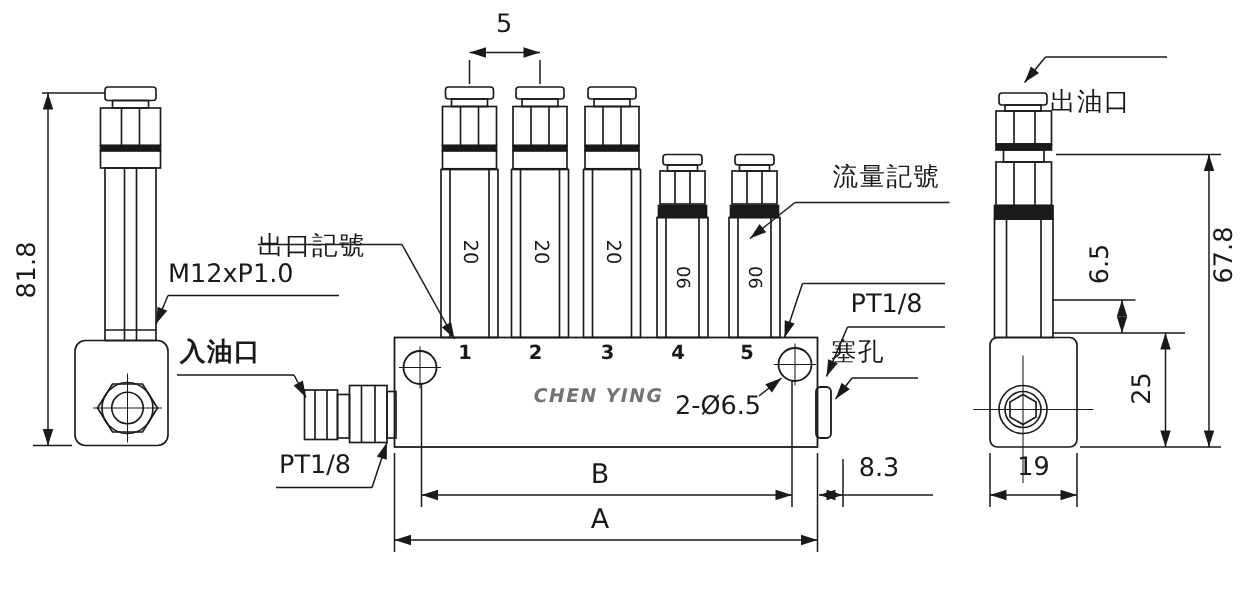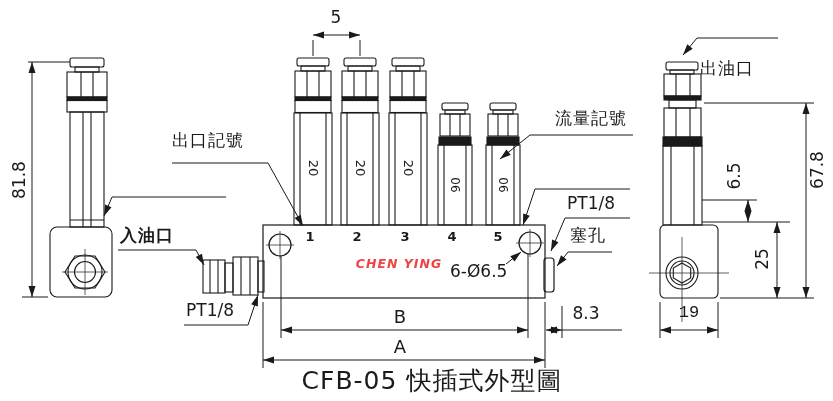--- a/index.html
+++ b/index.html
@@ -8,21 +8,21 @@
   .canvas svg{position:absolute;left:0;top:0;}
   .lbl{position:absolute;line-height:1;white-space:nowrap;color:#1a1a1a;}
   .cjk{font-size:17px;letter-spacing:1px;}
   .dim{font-size:17px;}
   .ctr{transform:translate(-50%,-50%);}
   .rotL{transform:translate(-50%,-50%) rotate(-90deg);}
   .rotR{transform:translate(-50%,-50%) rotate(90deg);}
   .port{font-size:13px;font-weight:600;}
   .flow{font-size:13px;}
   .flow-s{font-size:12px;}
-  .brand{font-size:12.5px;font-style:italic;font-weight:bold;letter-spacing:1px;color:#ef4444;}
+  .brand{font-size:12.5px;font-style:italic;font-weight:bold;letter-spacing:1px;color:#737373;}
   .abdim{font-size:18px;}
   .title{font-size:25px;letter-spacing:1px;}
 </style>
 </head>
 <body>
 
 <div class="canvas">
 
 <svg width="833" height="401" viewBox="0 0 833 401">
   <defs>
@@ -210,49 +210,49 @@
     <line x1="565" y1="218" x2="551" y2="251" marker-end="url(#arr)"></line>
     <line x1="568" y1="252" x2="612" y2="252"></line>
     <line x1="568" y1="252" x2="557" y2="266" marker-end="url(#arr)"></line>
     <line x1="697" y1="38" x2="778" y2="38"></line>
     <line x1="697" y1="38" x2="683" y2="55" marker-end="url(#arr)"></line>
     <line x1="506" y1="264" x2="521" y2="252" marker-end="url(#arr)"></line>
   </g>
 </svg>
 
 <div class="lbl dim rotL" style="left:19px;top:180px;">81.8</div>
-<div class="lbl cjk" style="left:172px;top:132px;font-family:Liberation Serif, serif;">出口記號</div>
+<div class="lbl cjk" style="left:172px;top:155px;font-family:Liberation Serif, serif;">出口記號</div>
+<div class="lbl dim" style="left:112px;top:175px;">M12xP1.0</div>
 <div class="lbl cjk" style="left:120px;top:227px;font-weight:bold;">入油口</div>
 <div class="lbl dim" style="left:186px;top:302px;">PT1/8</div>
 
 <div class="lbl dim ctr" style="left:336px;top:17px;">5</div>
 
 <div class="lbl port ctr" style="left:310px;top:236px;">1</div>
 <div class="lbl port ctr" style="left:357px;top:236px;">2</div>
 <div class="lbl port ctr" style="left:405px;top:236px;">3</div>
 <div class="lbl port ctr" style="left:452px;top:236px;">4</div>
 <div class="lbl port ctr" style="left:498px;top:236px;">5</div>
 
 <div class="lbl flow rotR" style="left:313px;top:168px;">20</div>
 <div class="lbl flow rotR" style="left:360px;top:168px;">20</div>
 <div class="lbl flow rotR" style="left:408px;top:168px;">20</div>
 <div class="lbl flow-s rotR" style="left:455px;top:185px;">06</div>
 <div class="lbl flow-s rotR" style="left:503px;top:185px;">06</div>
 
 <div class="lbl brand ctr" style="left:399px;top:264px;">CHEN YING</div>
-<div class="lbl dim" style="left:450px;top:263px;">6-Ø6.5</div>
+<div class="lbl dim" style="left:450px;top:263px;">2-Ø6.5</div>
 
 <div class="lbl cjk" style="left:555px;top:110px;">流量記號</div>
 <div class="lbl dim" style="left:567px;top:195px;">PT1/8</div>
-<div class="lbl cjk" style="left:570px;top:227px;text-align:right;">塞孔</div>
+<div class="lbl cjk" style="left:554px;top:227px;text-align:right;">塞孔</div>
 <div class="lbl cjk" style="left:700px;top:12px;margin-top:48px;">出油口</div>
 
 <div class="lbl abdim ctr" style="left:400px;top:317px;">B</div>
 <div class="lbl abdim ctr" style="left:400px;top:347px;">A</div>
 <div class="lbl dim ctr" style="left:586px;top:313px;">8.3</div>
-<div class="lbl dim ctr" style="left:689px;top:312px;font-family:Liberation Mono, monospace;">19</div>
+<div class="lbl dim ctr" style="left:689px;top:312px;">19</div>
 <div class="lbl dim rotL" style="left:734px;top:176px;">6.5</div>
 <div class="lbl dim rotL" style="left:762px;top:259px;">25</div>
 <div class="lbl dim rotL" style="left:817px;top:170px;">67.8</div>
 
-<div class="lbl title ctr" style="left:432px;top:380px;">CFB-05 快插式外型圖</div>
 
 </div>
 
 </body></html>

